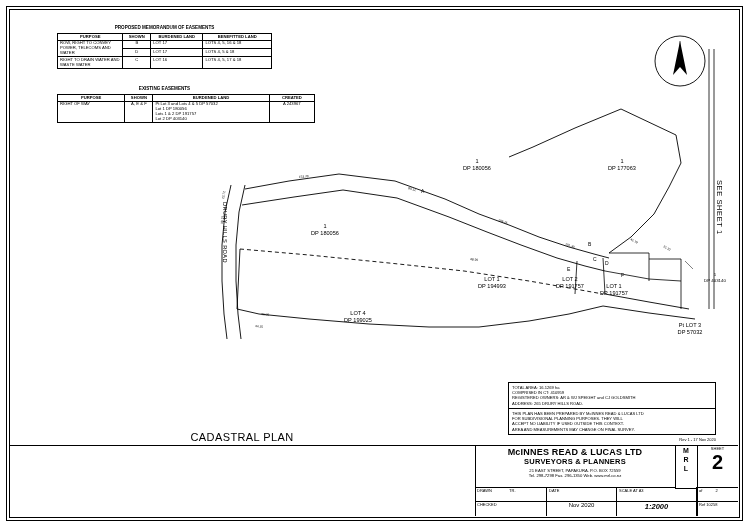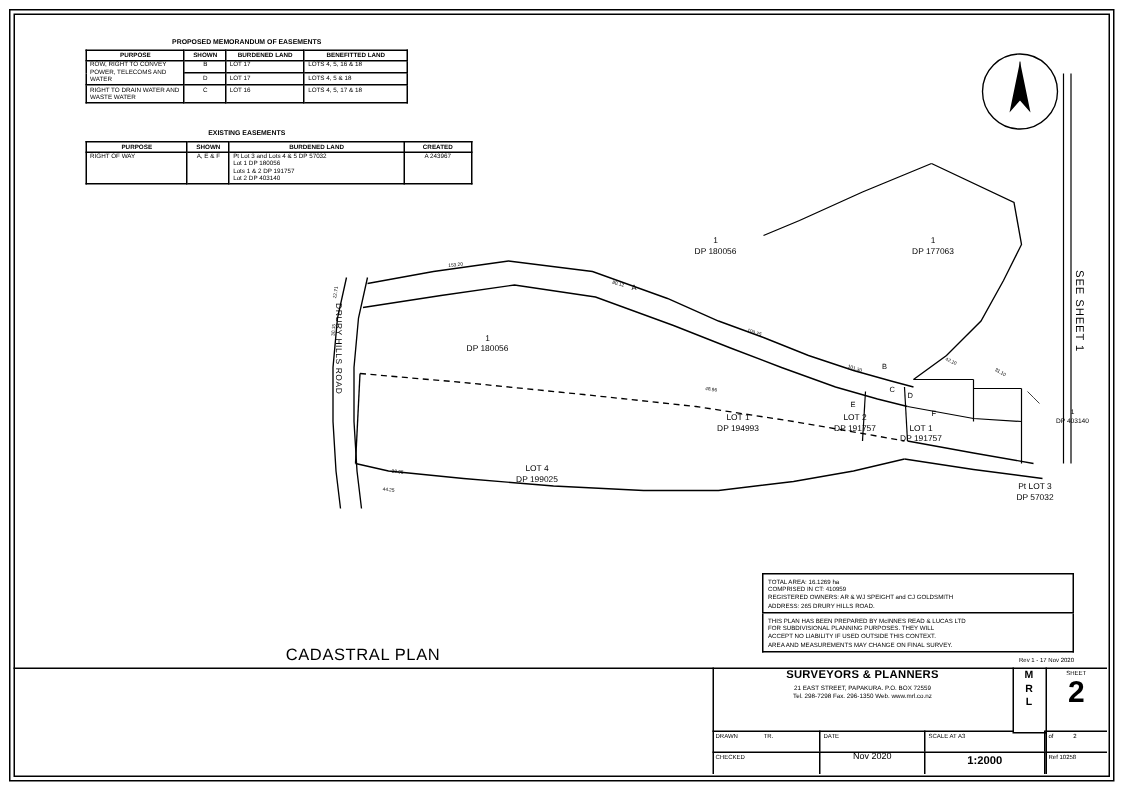--- a/index.html
+++ b/index.html
@@ -40,21 +40,21 @@
   .firm .n3{font-size:4.2px;margin-top:2px;line-height:1.3;}
   .mrl{position:absolute;left:200px;top:0;width:22px;height:42px;border-bottom:1px solid #000;border-right:1px solid #000;font-size:7px;font-weight:bold;text-align:center;line-height:1.32;padding-top:1px;}
   .sheetbox{position:absolute;left:222px;top:0;width:41px;height:42px;border-bottom:1px solid #000;text-align:center;}
   .sheetbox .sl{font-size:4px;margin-top:1px;}
   .sheetbox .sn{font-size:20px;font-weight:bold;line-height:1;margin-top:1px;}
 
   .tb-row{position:absolute;left:0;top:42px;width:263px;height:29px;}
   .c{position:absolute;border-right:1px solid #000;font-size:4px;box-sizing:border-box;padding:1px 2px;}
   .c.nb{border-right:0;}
   .hr{position:absolute;left:0;top:14px;width:222px;border-top:1px solid #000;}
-  .big{font-size:7.5px;font-weight:bold;}
+  .big{font-size:7.5px;font-weight:bold;font-style:italic;}
   .mid{font-size:6px;}
   .rev{position:absolute;right:33px;top:437px;font-size:4px;}
 </style>
 </head>
 <body>
 
 <div id="sheet">
   <div class="frame"></div>
   <div class="frame2"></div>
 
@@ -229,20 +229,21 @@
   <div class="rev">Rev 1 - 17 Nov 2020</div>
 
   <div class="titleblock">
     <div style="position:absolute;left:0;top:0;width:729px;border-top:1px solid #000;"></div>
     <div class="tb-left">
       <div class="cadastral">CADASTRAL PLAN</div>
     </div>
 
     <div class="tb-right">
       <div class="firm">
+        <div class="n1">McINNES READ &amp; LUCAS LTD</div>
         <div class="n2">SURVEYORS &amp; PLANNERS</div>
         <div class="n3" style="white-space:pre-line">21 EAST STREET, PAPAKURA.  P.O. BOX 72559
 Tel. 298-7298  Fax. 296-1350  Web. www.mrl.co.nz</div>
       </div>
       <div class="mrl" style="white-space:pre-line">M
 R
 L</div>
       <div class="sheetbox">
         <div class="sl">SHEET</div>
         <div class="sn">2</div>

